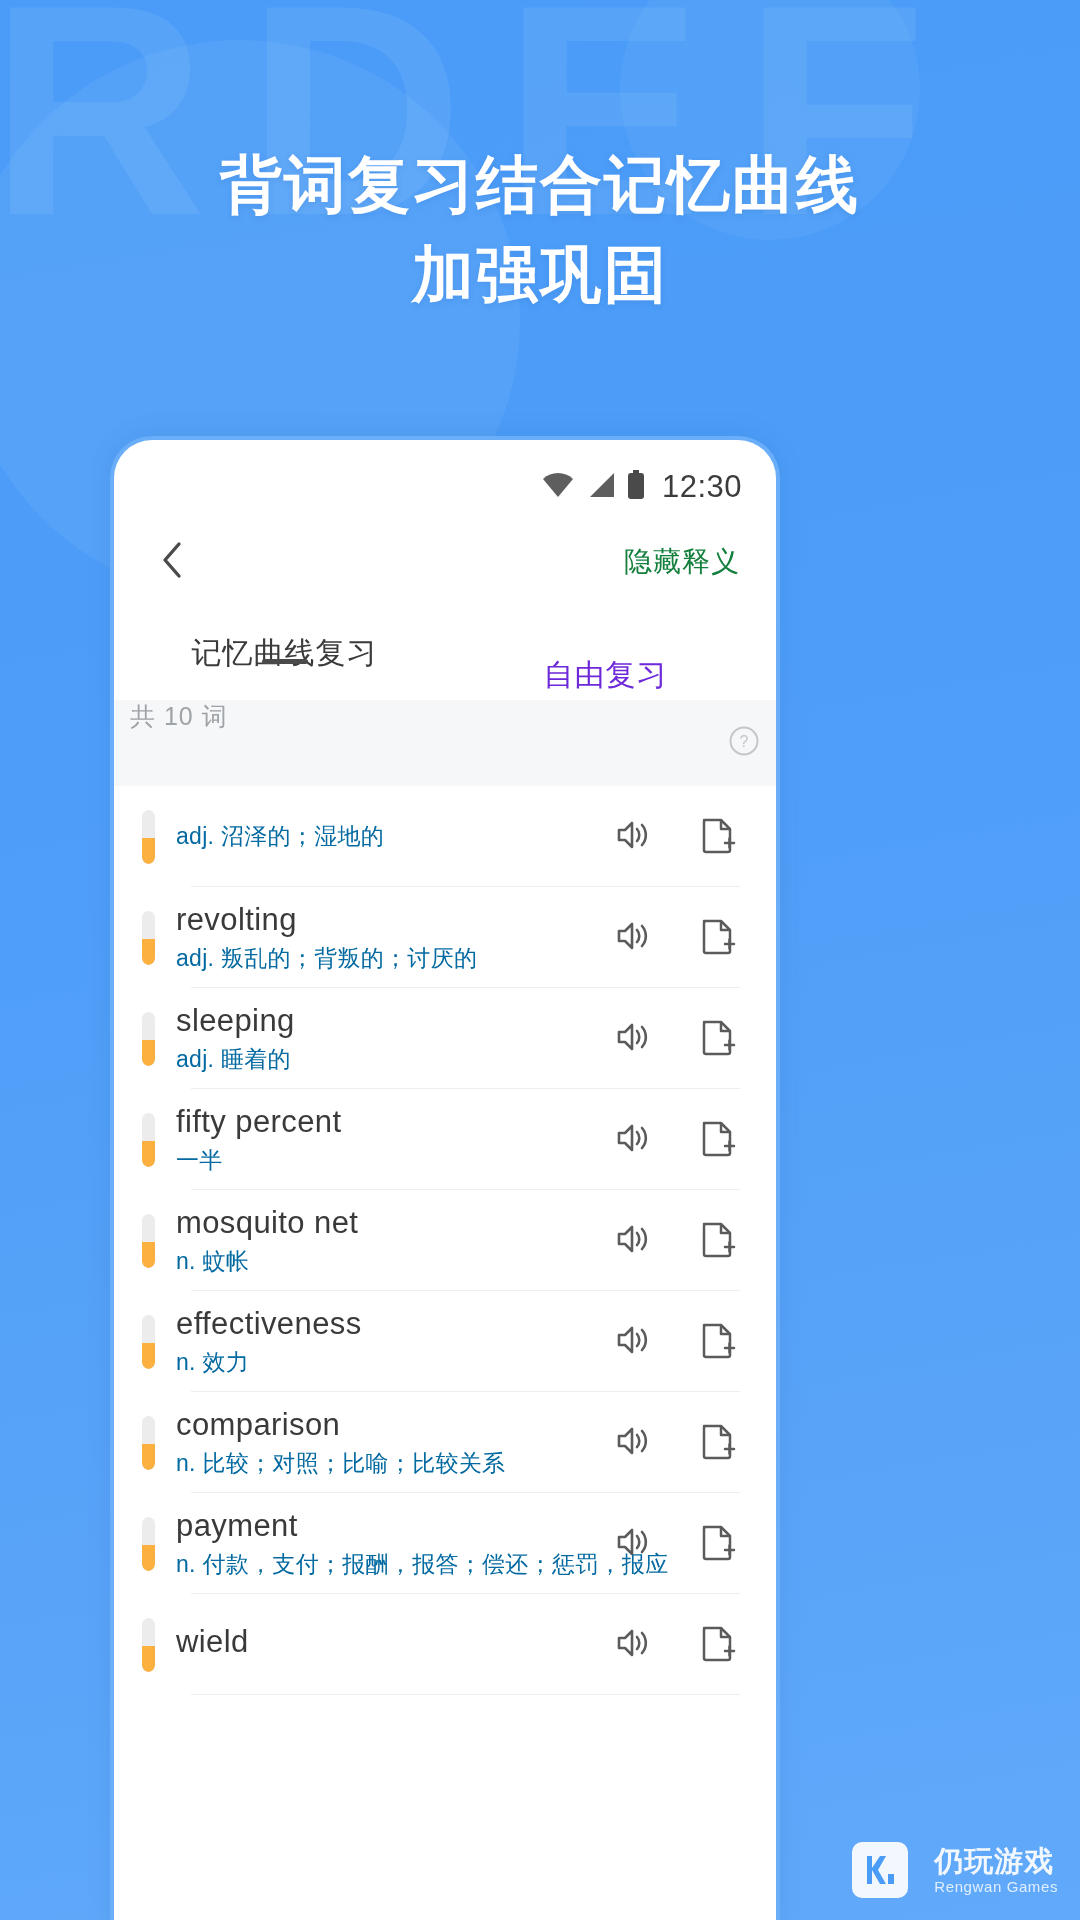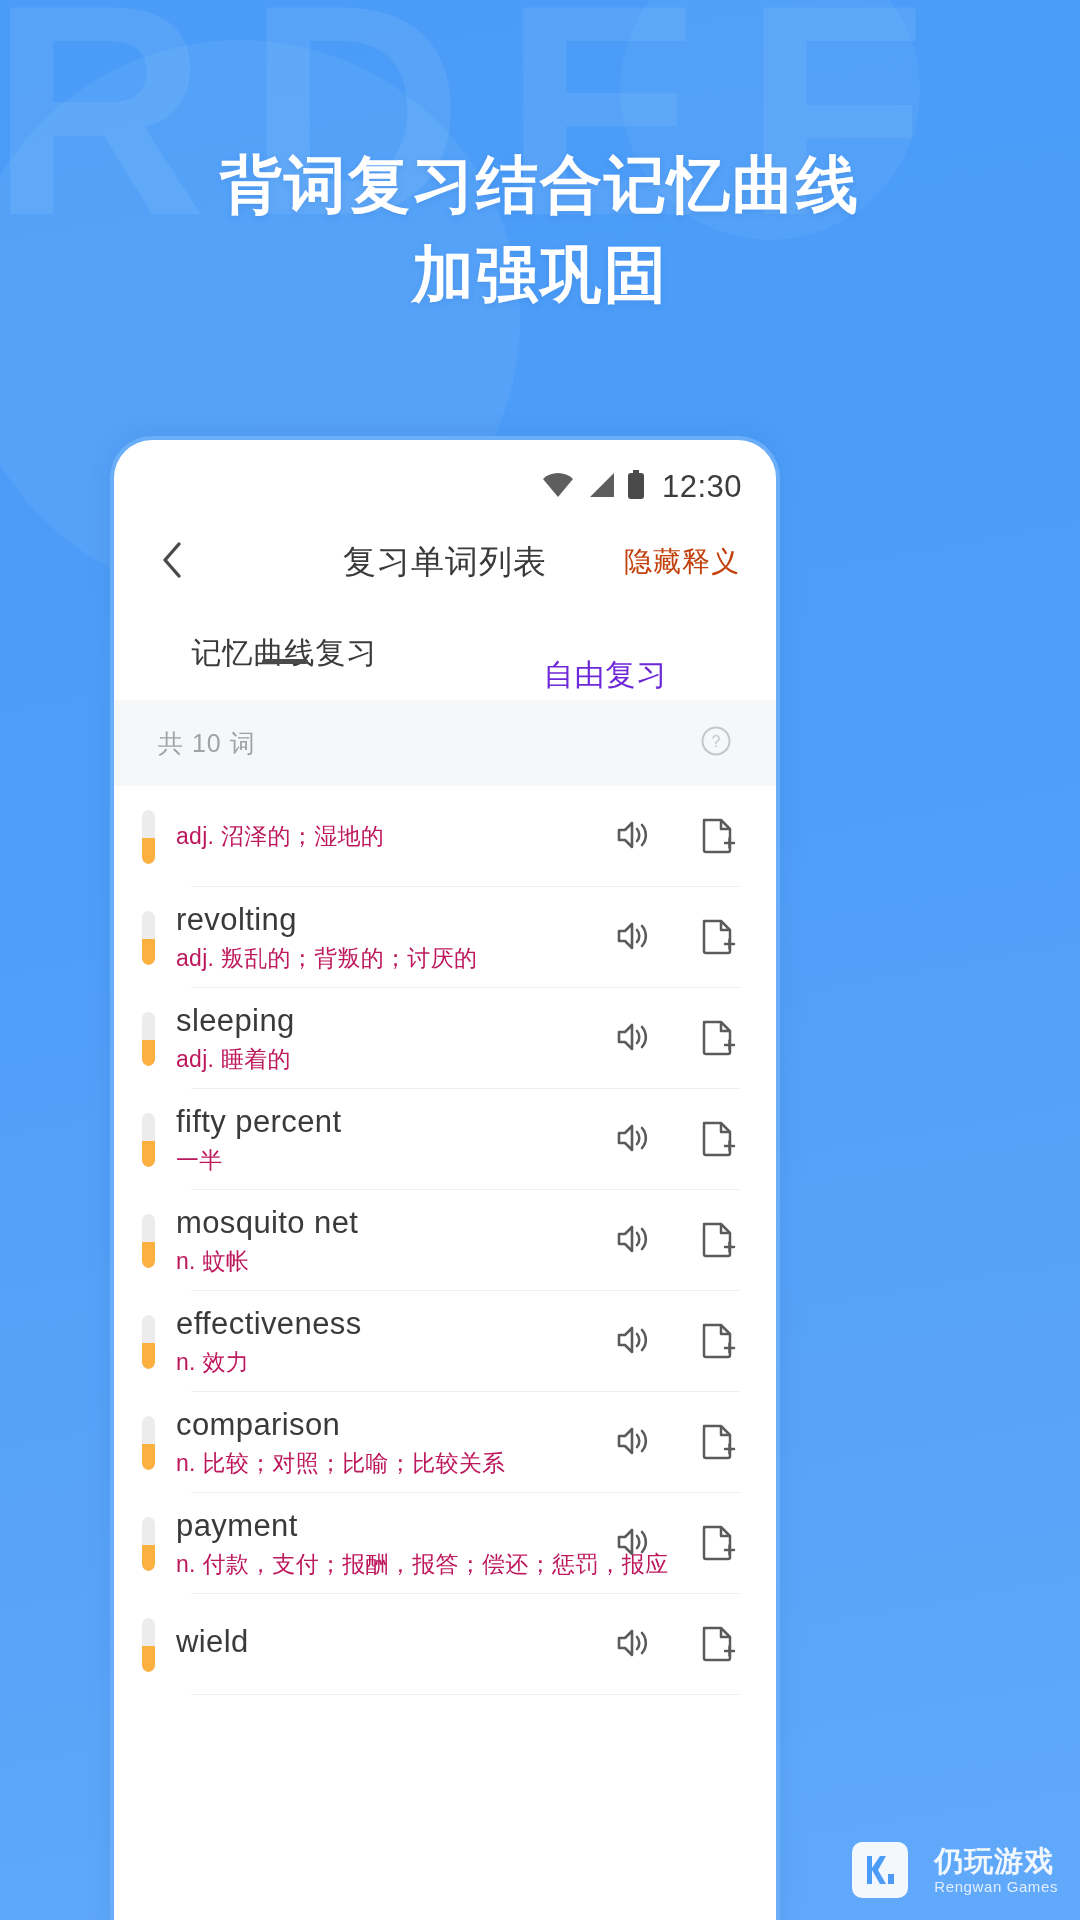--- a/index.html
+++ b/index.html
@@ -99,21 +99,21 @@
     position:absolute; left:0; right:0;
     text-align:center;
     font-size:33px;
     color:#3a3a3a;
     letter-spacing:1px;
     pointer-events:none;
   }
   .nav-action {
     margin-left:auto;
     font-size:28px;
-    color:#c2410c;
+    color:#15803d;
     letter-spacing:1px;
     cursor:pointer;
   }
 
   
   .tabs {
     display:flex;
     height:94px;
     padding:0 10px;
     align-items:center;
@@ -133,22 +133,22 @@
     bottom:10px;
     width:46px; height:5px;
     border-radius:3px;
     background:#4a4a4a;
   }
 
   
   .summary {
     background:#f6f7f8;
     height:86px;
-    display:flex; align-items:center;
-    padding:0 44px;
+    display:flex; 
+    padding:0 16px;
   }
   .summary-text {
     font-size:25px;
     color:#9ea3a8;
     letter-spacing:1px;
   }
   .summary-help {
     margin-left:auto;
     cursor:pointer;
     display:flex; align-items:center;
@@ -187,21 +187,21 @@
     gap:5px;
   }
   .word-term {
     font-size:31px;
     color:#3a3a3a;
     letter-spacing:0.4px;
     white-space:nowrap;
   }
   .word-def {
     font-size:23px;
-    color:#be185d;
+    color:#0369a1;
     letter-spacing:0.3px;
     white-space:nowrap;
   }
   .row-icons {
     display:flex; align-items:center;
     gap:40px;
     margin-left:16px;
     flex:0 0 auto;
   }
   .icon-btn {
@@ -276,21 +276,20 @@
     </div>
 
     <div class="navbar">
       <div class="nav-back">
         <span>
           <svg width="22" height="38" viewBox="0 0 22 38">
               <polyline points="18,3 4,19 18,35" fill="none" stroke="#4a4a4a" stroke-width="3.4" stroke-linecap="round" stroke-linejoin="round"></polyline>
             </svg>
         </span>
       </div>
-      <div class="nav-title">复习单词列表</div>
       <div class="nav-action">隐藏释义</div>
     </div>
 
     <div class="tabs">
       <div class="tab active">
         <span class="tab-label">记忆曲线复习</span>
         <span class="tab-underline"></span>
       </div>
       <div class="tab inactive">
         <span class="tab-label">自由复习</span>

